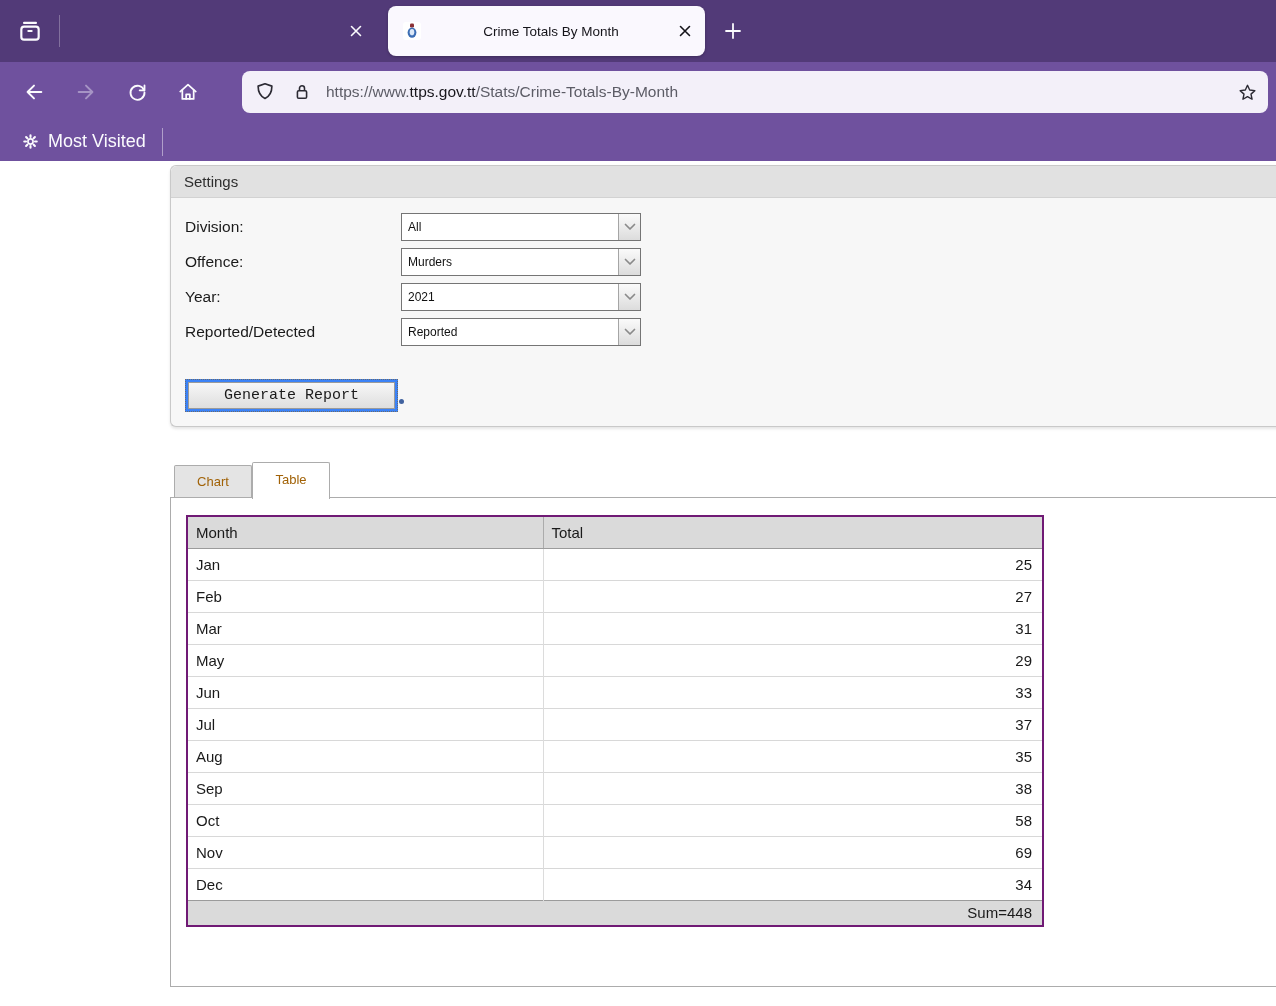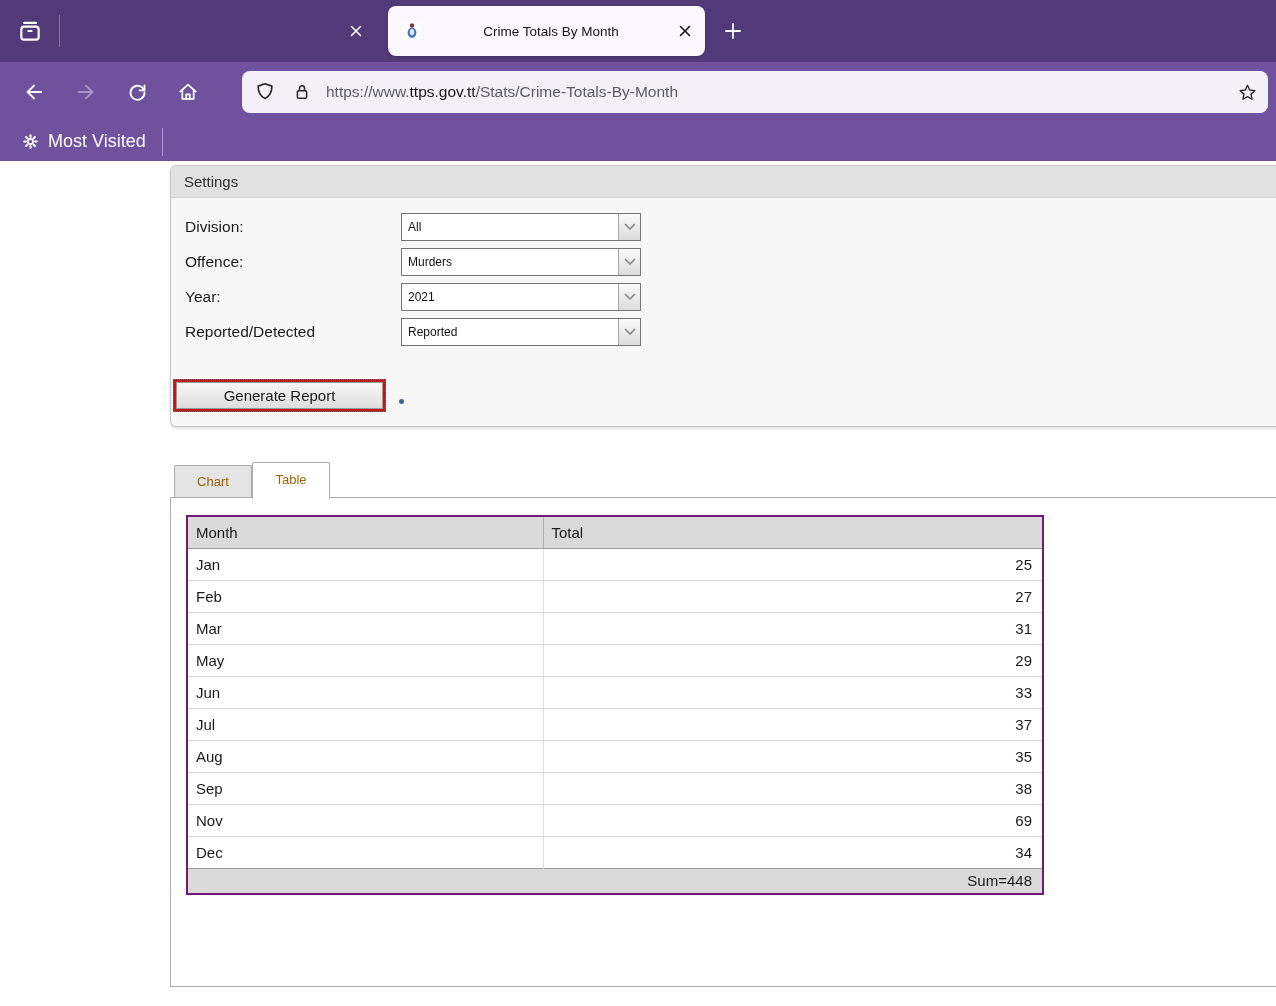--- a/index.html
+++ b/index.html
@@ -56,22 +56,22 @@
     padding-left:13px; font-size:15px; color:#2E2E2E; }
   .settings-body { position:absolute; left:0; right:0; top:32px; bottom:0; }
   .field-label { position:absolute; left:14px; height:28px; line-height:28px; font-size:15.5px; color:#1A1A1A; }
   .sel { position:absolute; left:230px; width:240px; height:28px; background:#fff;
     border:1px solid #757575; display:flex; align-items:stretch; }
   .sel-value { flex:1; font-size:12px; color:#111; padding-left:6px; line-height:26px; white-space:nowrap; overflow:hidden; }
   .sel-arrow { width:22px; background:linear-gradient(#FAFAFA,#DCDCDC);
     border-left:1px solid #A5A5A5; display:flex; align-items:center; justify-content:center; }
   .r1 { top:15px; } .r2 { top:50px; } .r3 { top:85px; } .r4 { top:120px; }
 
-  .gen-btn { position:absolute; left:2px; top:181px; width:213px; height:33px;
-    background:#b91c1c; border:1px dotted #6B6B6B; padding:2px; }
+  .gen-btn { position:absolute; left:14px; top:181px; width:213px; height:33px;
+    background:#3b82f6; border:1px dotted #6B6B6B; padding:2px;font-family:Liberation Mono, monospace; }
   .gen-inner { width:100%; height:100%; border:1px solid #9A9A9A;
     background:linear-gradient(#F7F7F7,#DEDEDE); display:flex; align-items:center;
     justify-content:center; font-size:15px; color:#1A1A1A; }
   .ajax-dot { position:absolute; left:228px; top:201px; width:5px; height:5px; border-radius:50%; background:#41629F; }
 
   .vtab { position:absolute; font-size:13px; color:#a16207; text-align:center; }
   .vtab-chart { left:174px; top:304px; width:78px; height:32px; line-height:31px;
     background:#E4E4E4; border:1px solid #ACACAC; border-bottom:none; border-radius:2px 2px 0 0; z-index:1; }
   .vtab-table { left:252px; top:301px; width:78px; height:37px; line-height:34px;
     background:#fff; border:1px solid #ACACAC; border-bottom:none; border-radius:2px 2px 0 0; z-index:3; }
@@ -294,20 +294,24 @@
           </tr>
         <tr>
             <td class="c-month">Aug</td>
             <td class="c-total">35</td>
           </tr>
         <tr>
             <td class="c-month">Sep</td>
             <td class="c-total">38</td>
           </tr>
         <tr>
+            <td class="c-month">Oct</td>
+            <td class="c-total">58</td>
+          </tr>
+        <tr>
             <td class="c-month">Nov</td>
             <td class="c-total">69</td>
           </tr>
         <tr>
             <td class="c-month">Dec</td>
             <td class="c-total">34</td>
           </tr>
       </tbody>
       <tfoot>
         <tr>

